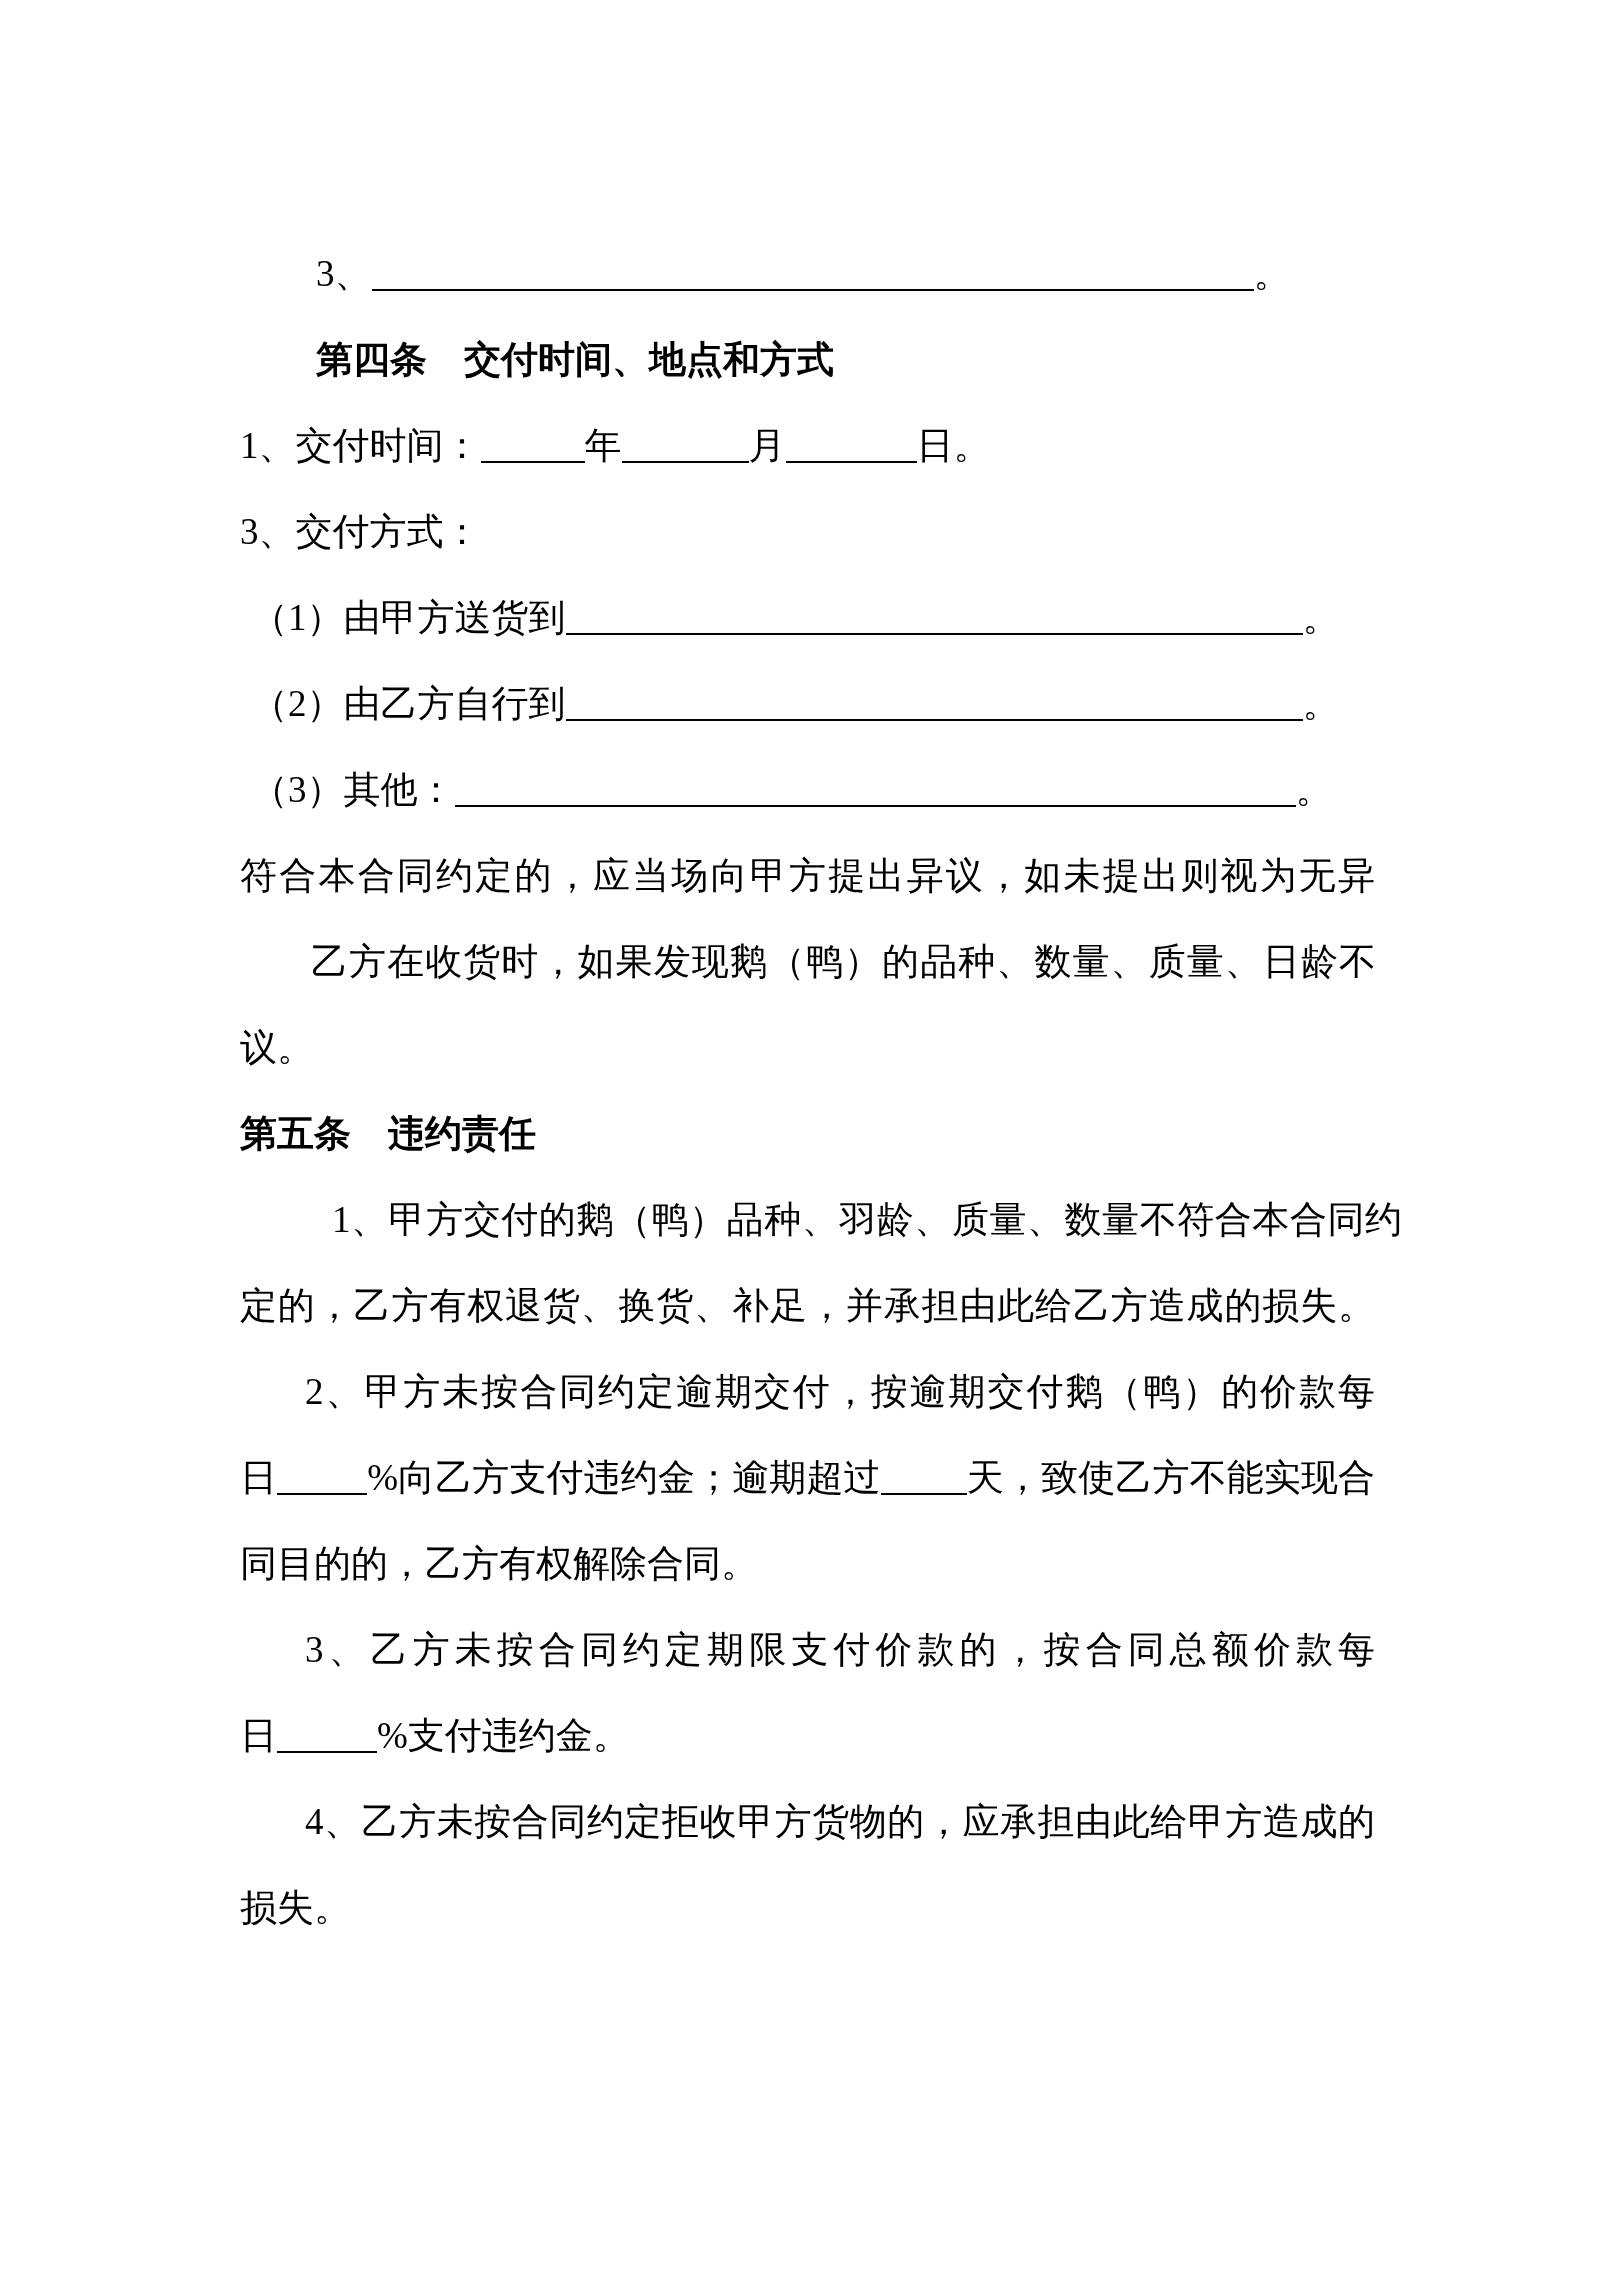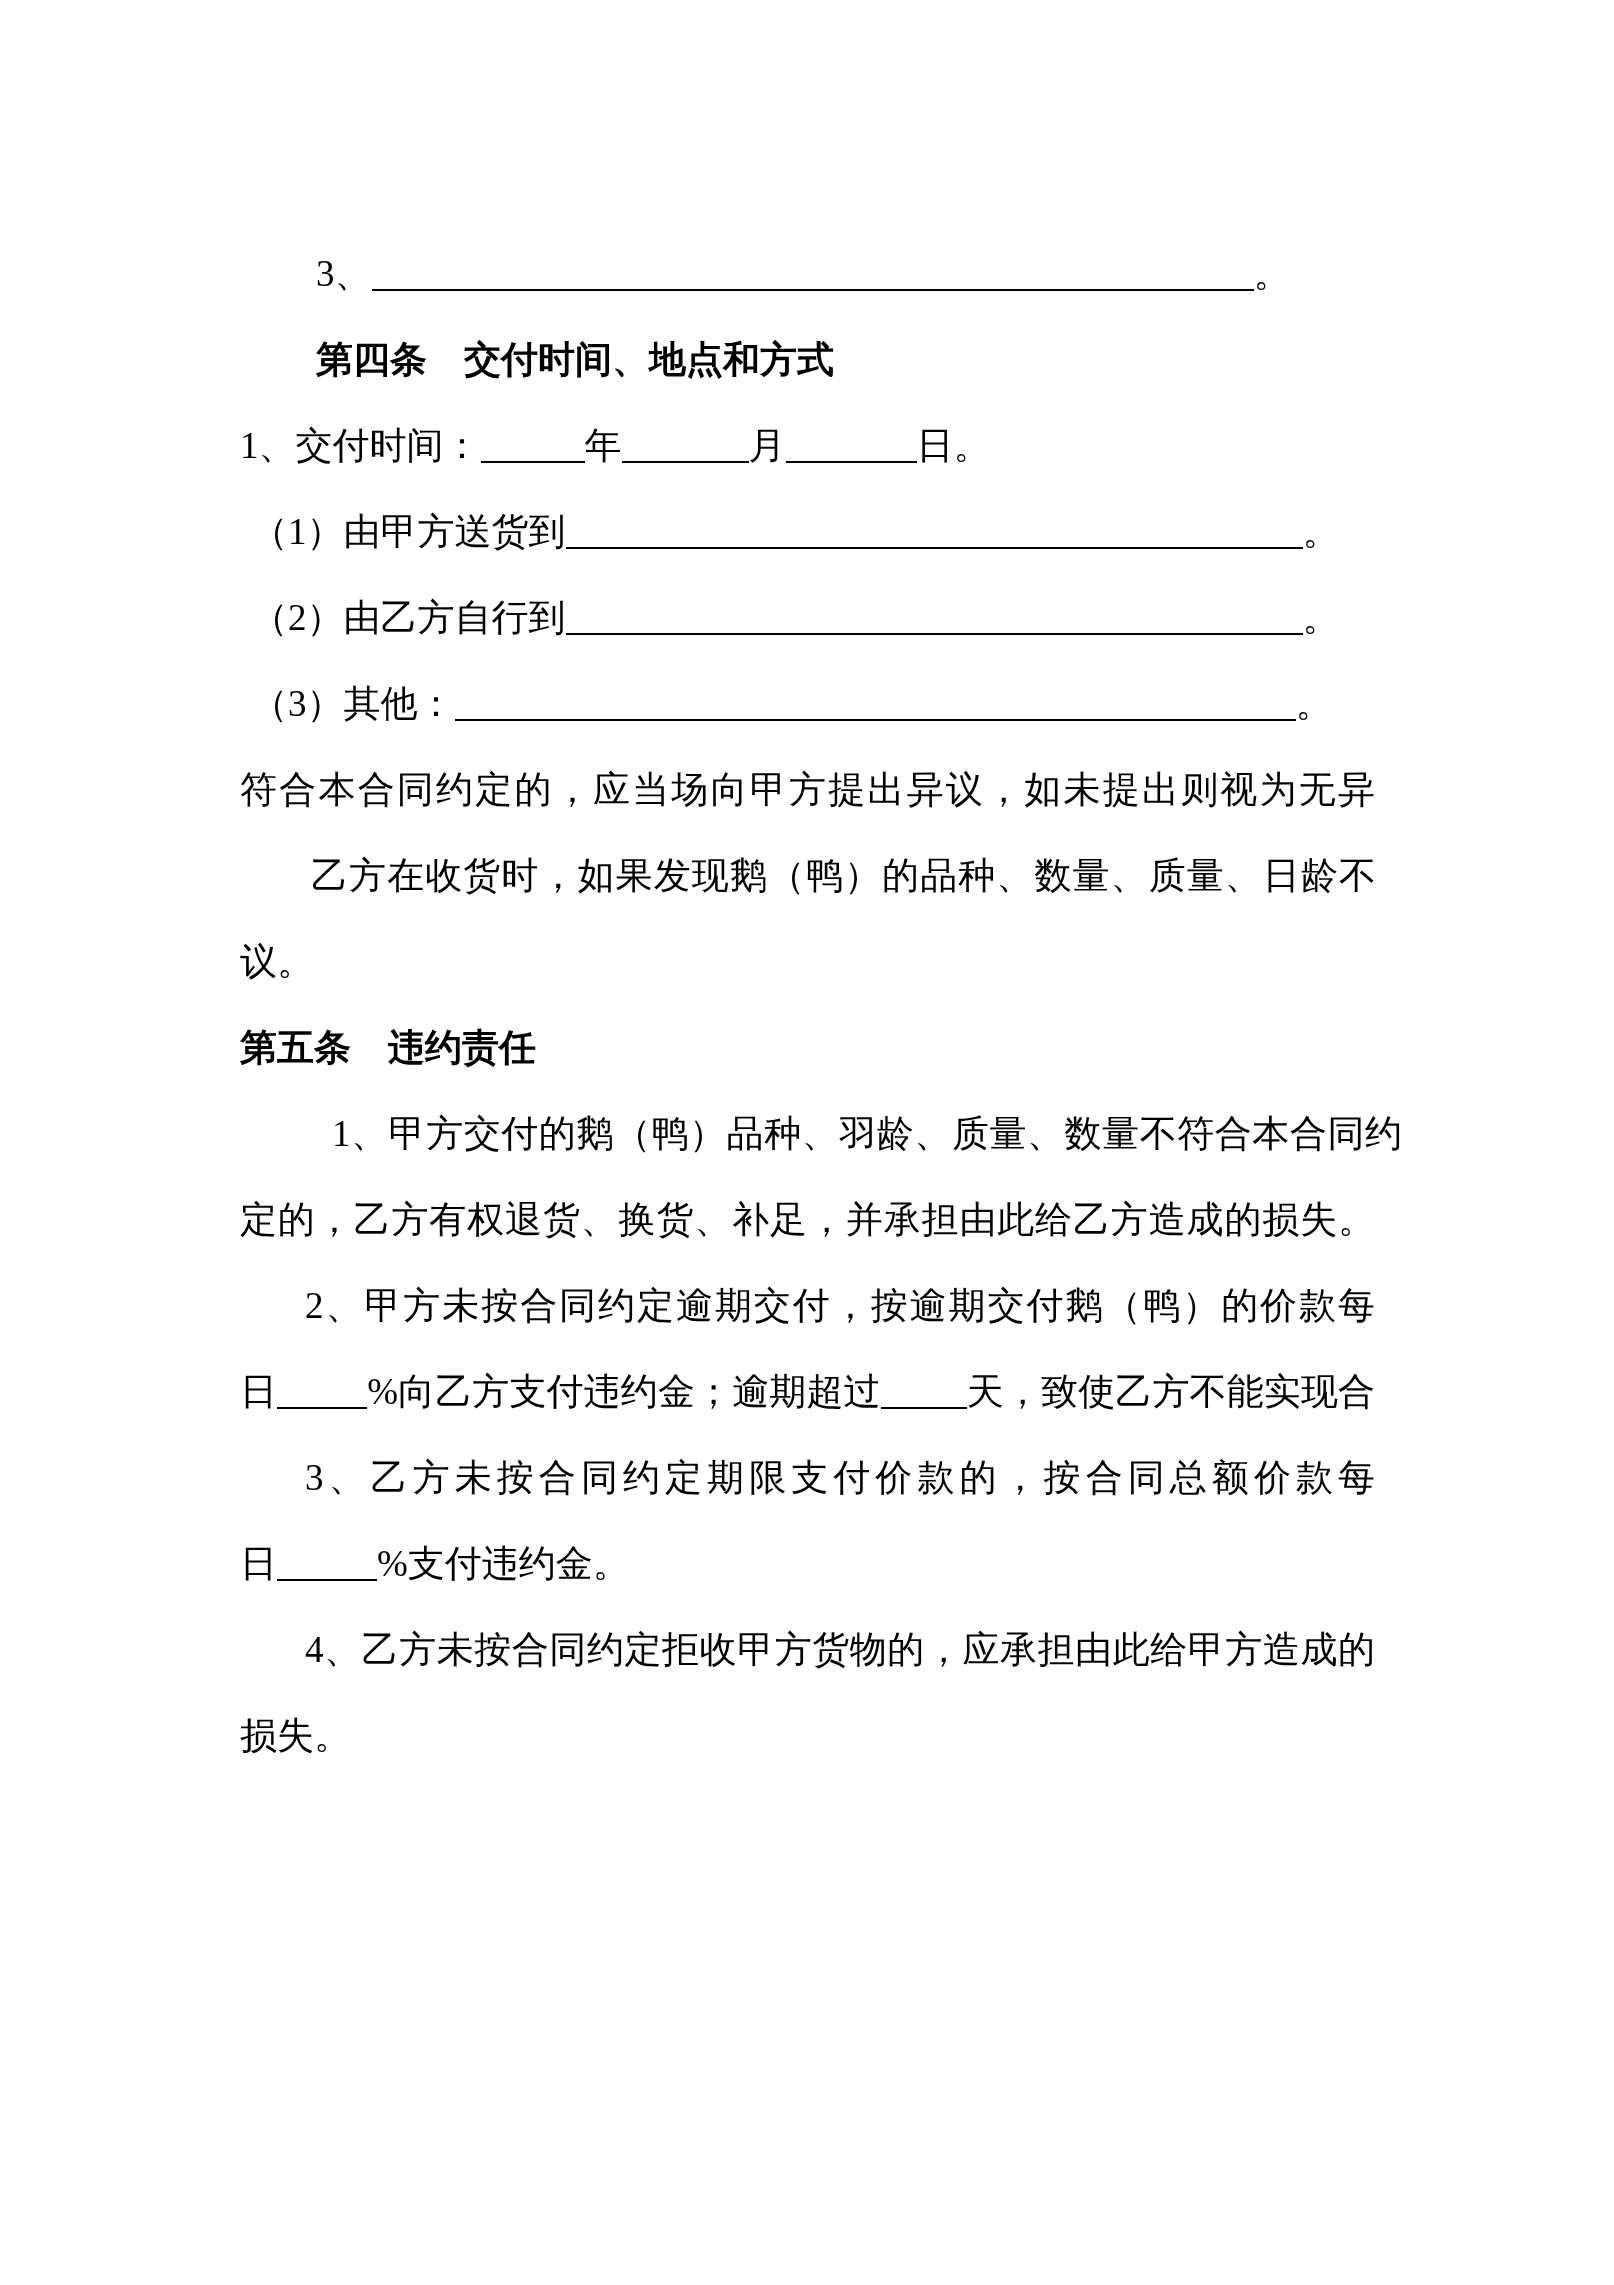--- a/index.html
+++ b/index.html
@@ -35,29 +35,31 @@
     vertical-align: -4.5px;
   }
 </style>
 </head>
 <body>
 
 <div class="page">
     <div class="line" style="margin-left: 76px;"><span>3、</span><span class="blank" style="width: 882px; border-bottom-color: rgb(0, 0, 0);"></span><span>。</span></div>
     <div class="line heading" style="margin-left: 76px;"><span>第四条　交付时间、地点和方式</span></div>
     <div class="line"><span>1、交付时间：</span><span class="blank" style="width: 104px; border-bottom-color: rgb(0, 0, 0);"></span><span>年</span><span class="blank" style="width: 127px; border-bottom-color: rgb(0, 0, 0);"></span><span>月</span><span class="blank" style="width: 131px; border-bottom-color: rgb(0, 0, 0);"></span><span>日。</span></div>
+    <div class="line"><span>3、交付方式：</span></div>
     <div class="line" style="margin-left: 11px;"><span>（1）由甲方送货到</span><span class="blank" style="width: 737px; border-bottom-color: rgb(0, 0, 0);"></span><span>。</span></div>
     <div class="line" style="margin-left: 11px;"><span>（2）由乙方自行到</span><span class="blank" style="width: 737px; border-bottom-color: rgb(0, 0, 0);"></span><span>。</span></div>
     <div class="line" style="margin-left: 11px;"><span>（3）其他：</span><span class="blank" style="width: 841px; border-bottom-color: rgb(0, 0, 0);"></span><span>。</span></div>
     <div class="line justify"><span>符合本合同约定的，应当场向甲方提出异议，如未提出则视为无异</span></div>
     <div class="line justify" style="margin-left: 71px; width: 1065px;"><span>乙方在收货时，如果发现鹅（鸭）的品种、数量、质量、日龄不</span></div>
     <div class="line"><span>议。</span></div>
     <div class="line heading" style=""><span>第五条　违约责任</span></div>
     <div class="line justify" style="margin-left: 92px; width: 1070px;"><span>1、甲方交付的鹅（鸭）品种、羽龄、质量、数量不符合本合同约</span></div>
     <div class="line justify"><span>定的，乙方有权退货、换货、补足，并承担由此给乙方造成的损失。</span></div>
     <div class="line justify" style="margin-left: 65px; width: 1070px;"><span>2、甲方未按合同约定逾期交付，按逾期交付鹅（鸭）的价款每</span></div>
     <div class="line justify"><span>日</span><span class="blank" style="width: 90px; border-bottom-color: rgb(0, 0, 0);"></span><span>%向乙方支付违约金；逾期超过</span><span class="blank" style="width: 86px; border-bottom-color: rgb(0, 0, 0);"></span><span>天，致使乙方不能实现合</span></div>
+    <div class="line"><span>同目的的，乙方有权解除合同。</span></div>
     <div class="line justify" style="margin-left: 65px; width: 1070px;"><span>3、乙方未按合同约定期限支付价款的，按合同总额价款每</span></div>
     <div class="line"><span>日</span><span class="blank" style="width: 100px; border-bottom-color: rgb(0, 0, 0);"></span><span>%支付违约金。</span></div>
     <div class="line justify" style="margin-left: 65px; width: 1070px;"><span>4、乙方未按合同约定拒收甲方货物的，应承担由此给甲方造成的</span></div>
     <div class="line"><span>损失。</span></div>
   </div>
 
 
 </body></html>

